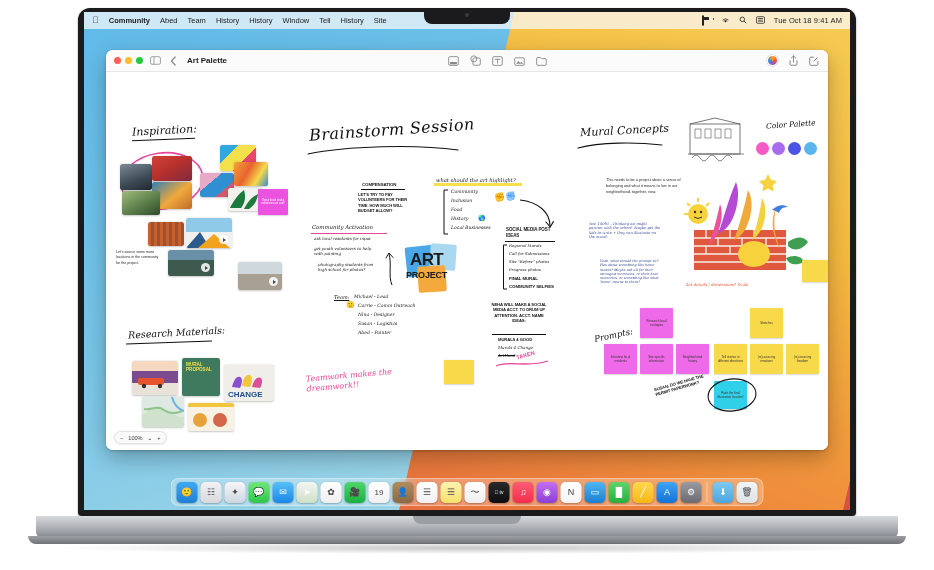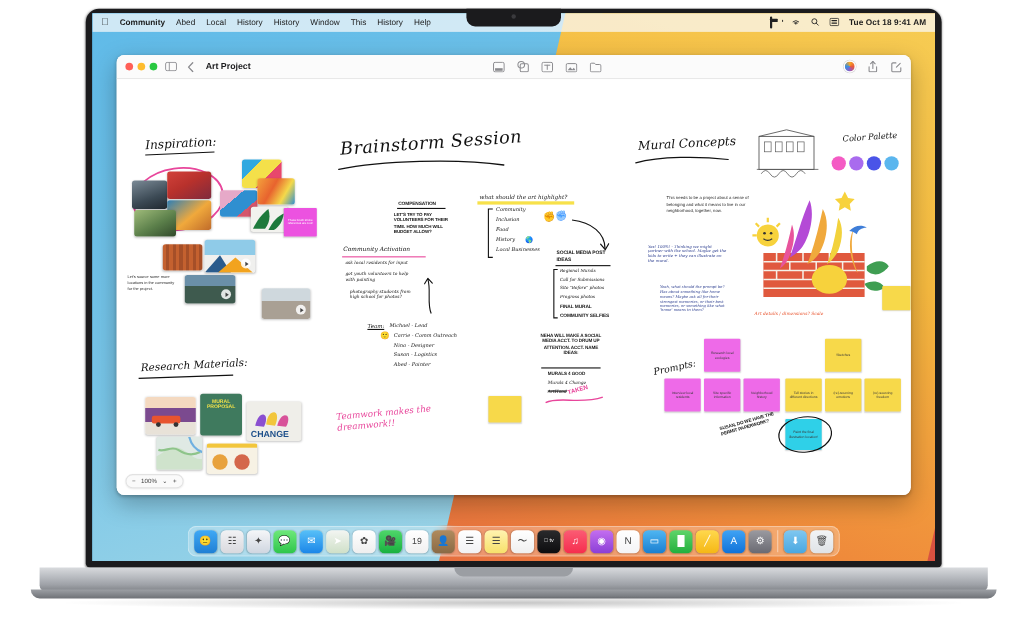--- a/index.html
+++ b/index.html
@@ -67,21 +67,21 @@
     position:absolute; left:0; top:0; width:766px; height:17px;
     background:rgba(250,250,250,.72);
     display:flex; align-items:center; z-index:30;
     font-size:7.5px; color:#1b1b1b;
   }
   #menubar .left{ display:flex; align-items:center; gap:10px; padding-left:8px;}
   #menubar .right{ display:flex; align-items:center; gap:9px; margin-left:auto; padding-right:8px;}
   #menubar .mi{ white-space:nowrap; }
   #menubar .mi.bold{ font-weight:bold; }
   .apple-logo{ font-size:9px; line-height:1; }
-  .mb-clock{ font-size:7.5px; letter-spacing:.1px;font-weight:bold;}
+  .mb-clock{ font-size:7.5px; letter-spacing:.1px;}
   .mb-ico{ width:10px; height:9px; display:inline-block; position:relative; }
   .ico-batt{ border:.8px solid #222; border-radius:1.5px; width:10px;height:5.5px;}
   .ico-batt:after{content:"";position:absolute;left:.6px;top:.6px;width:7px;height:3.3px;background:#222;border-radius:.5px;}
   .ico-batt:before{content:"";position:absolute;right:-2px;top:1.6px;width:1.2px;height:2.4px;background:#222;border-radius:0 1px 1px 0;}
   
   #window{
     position:absolute; left:22px; top:38px; width:722px; height:400px;
     background:#ffffff; border-radius:7px; overflow:hidden;
     box-shadow:0 8px 22px rgba(0,0,0,.28), 0 1px 3px rgba(0,0,0,.22);
     z-index:20;
@@ -109,21 +109,21 @@
     white-space:nowrap; }
   .underline{ position:absolute; height:1px; background:#111; }
   .hw{ position:absolute; color:#151515; font-family:"DejaVu Serif", serif;
        font-style:italic; line-height:1.25; }
   .hwb{ position:absolute; color:#151515; font-family:"Liberation Sans", sans-serif;
        font-weight:bold; line-height:1.3; letter-spacing:-.1px;}
   .txt{ position:absolute; color:#2a2a2a; font-size:4.2px; line-height:1.5;}
   .note{ position:absolute; border-radius:1px; box-shadow:0 .6px 1.4px rgba(0,0,0,.16);
          display:flex; align-items:center; justify-content:center; text-align:center;
          font-size:3.1px; color:#3a3a3a; padding:2px; line-height:1.35;}
-  .media{ position:absolute; border-radius:2.5px; overflow:hidden; box-shadow:0 .8px 2px rgba(0,0,0,.22);text-align:center;}
+  .media{ position:absolute; border-radius:2.5px; overflow:hidden; box-shadow:0 .8px 2px rgba(0,0,0,.22);}
   .play{ position:absolute; right:4px; bottom:4px; width:9px;height:9px;border-radius:50%;
     background:rgba(255,255,255,.85); display:flex;align-items:center;justify-content:center;}
   .play:after{content:"";border-left:3.4px solid #444;border-top:2.2px solid transparent;
     border-bottom:2.2px solid transparent; margin-left:1px;}
   .swatch{ position:absolute; width:13px;height:13px;border-radius:50%;}
   
   #zoombar{
     position:absolute; left:8px; bottom:6px; height:13px; padding:0 5px;
     background:rgba(250,250,250,.95); border:.7px solid #e2e2e2; border-radius:7px;
     display:flex; align-items:center; gap:5px; font-size:5.6px; color:#3a3a3a;
@@ -152,27 +152,27 @@
   <div id="camera"></div>
 
   <div id="screen">
     <div id="wallpaper"></div>
 
     <div id="menubar">
       <div class="left">
         <span class="apple-logo"></span>
         <span class="mi bold">Community</span>
         <span class="mi">Abed</span>
-        <span class="mi">Local</span>
+        <span class="mi">Team</span>
         <span class="mi">History</span>
         <span class="mi">History</span>
         <span class="mi">Window</span>
-        <span class="mi">This</span>
+        <span class="mi">Tell</span>
         <span class="mi">History</span>
-        <span class="mi">Help</span>
+        <span class="mi">Site</span>
       </div>
       <div class="right">
         <span class="mb-ico"><span class="ico-batt"></span></span>
         <span>
           <svg width="9" height="8" viewBox="0 0 16 12">
               <path d="M8 10.5l1.8-2.1a2.6 2.6 0 00-3.6 0L8 10.5z" fill="#222"></path>
               <path d="M3.4 5.6a7 7 0 019.2 0" stroke="#222" stroke-width="1.4" fill="none" stroke-linecap="round"></path>
               <path d="M5.4 7.6a4.2 4.2 0 015.2 0" stroke="#222" stroke-width="1.4" fill="none" stroke-linecap="round"></path>
             </svg>
         </span>
@@ -205,21 +205,21 @@
           <svg width="11" height="9" viewBox="0 0 14 11">
               <rect x=".7" y=".7" width="12.6" height="9.6" rx="1.8" stroke="#8a8a8e" stroke-width="1" fill="none"></rect>
               <line x1="5" y1=".7" x2="5" y2="10.3" stroke="#8a8a8e" stroke-width="1"></line>
             </svg>
         </span>
         <span class="tb-icon">
           <svg width="7" height="10" viewBox="0 0 7 10">
               <path d="M5.2 1L1.4 5l3.8 4" stroke="#8a8a8e" stroke-width="1.2" fill="none" stroke-linecap="round" stroke-linejoin="round"></path>
             </svg>
         </span>
-        <span id="doc-title">Art Project</span>
+        <span id="doc-title">Art Palette</span>
 
         <div class="tb-center">
           <span class="tb-icon">
             <svg width="11" height="10" viewBox="0 0 12 11">
                 <rect x=".7" y=".7" width="10.6" height="9.6" rx="1.6" stroke="#8a8a8e" stroke-width="1" fill="none"></rect>
                 <rect x="2.2" y="6.6" width="7.6" height="2.6" fill="#8a8a8e"></rect>
               </svg>
           </span>
           <span class="tb-icon">
             <svg width="11" height="11" viewBox="0 0 12 12">
@@ -373,20 +373,27 @@
         <div class="hw" style="left:206px; top:152px; font-size:5.4px;">Community Activation</div>
         <div class="underline" style="left:205px; top:161px; width:76px; background:#e8469b; height:1.2px;"></div>
         <div class="hw" style="left:208px; top:164px; width:66px; font-size:4px;">ask local residents for input</div>
         <div class="hw" style="left:208px; top:174px; width:66px; font-size:4px;">get youth volunteers to help with painting</div>
         <div class="hw" style="left:212px; top:190px; width:62px; font-size:4px;">photography students from high school for photos?</div>
         <svg style="position:absolute; left:278px; top:180px;" width="12" height="34">
           <path d="M8 33C4 24 8 12 5 2" stroke="#111" stroke-width="1" fill="none"></path>
           <path d="M2 6l3-5 4 4.4" stroke="#111" stroke-width="1" fill="none" stroke-linecap="round" stroke-linejoin="round"></path>
         </svg>
 
+        <div style="position:absolute; left:298px; top:172px; width:62px; height:52px;">
+          <div style="position:absolute; left:2px; top:2px; width:32px; height:30px; background:#4aa8e8; transform:rotate(-6deg); border-radius:2px;"></div>
+          <div style="position:absolute; left:26px; top:0px; width:26px; height:26px; background:#a9d8f0; transform:rotate(4deg); border-radius:2px;"></div>
+          <div style="position:absolute; left:14px; top:22px; width:28px; height:26px; background:#f5a93c; transform:rotate(-4deg); border-radius:2px;"></div>
+          <div style="position:absolute; left:6px; top:6px; font-size:17px; font-weight:bold; color:#1a1a1a; letter-spacing:-.6px;">ART</div>
+          <div style="position:absolute; left:2px; top:26px; font-size:9px; font-weight:bold; color:#1a1a1a; letter-spacing:-.2px;">PROJECT</div>
+        </div>
 
         <div class="hwb" style="left:400px; top:155px; width:52px; font-size:4.5px;">SOCIAL MEDIA POST IDEAS</div>
         <div class="underline" style="left:399px; top:169px; width:50px;"></div>
         <svg style="position:absolute; left:396px; top:172px;" width="6" height="46">
             <path d="M5 1H1.5v44H5" stroke="#111" stroke-width="1" fill="none"></path>
           </svg>
         <div class="hw" style="left:403px; top:172px; font-size:3.9px;">Regional Murals</div>
         <div class="hw" style="left:403px; top:180px; font-size:3.9px;">Call for Submissions</div>
         <div class="hw" style="left:403px; top:188px; font-size:3.9px;">Site "Before" photos</div>
         <div class="hw" style="left:403px; top:196px; font-size:3.9px;">Progress photos</div>

